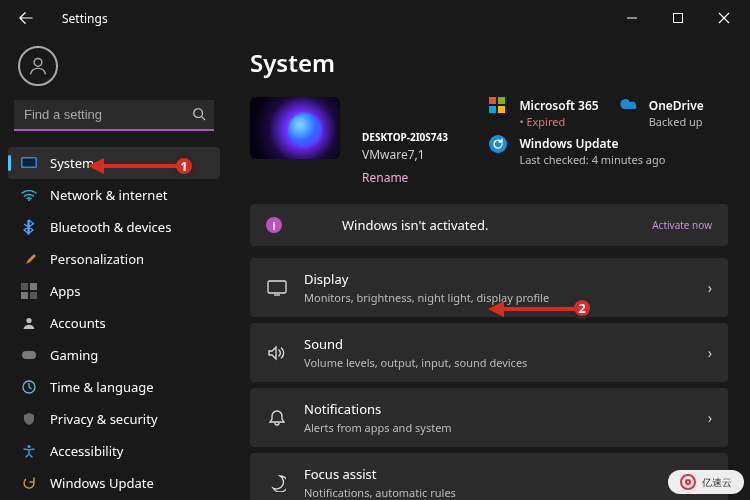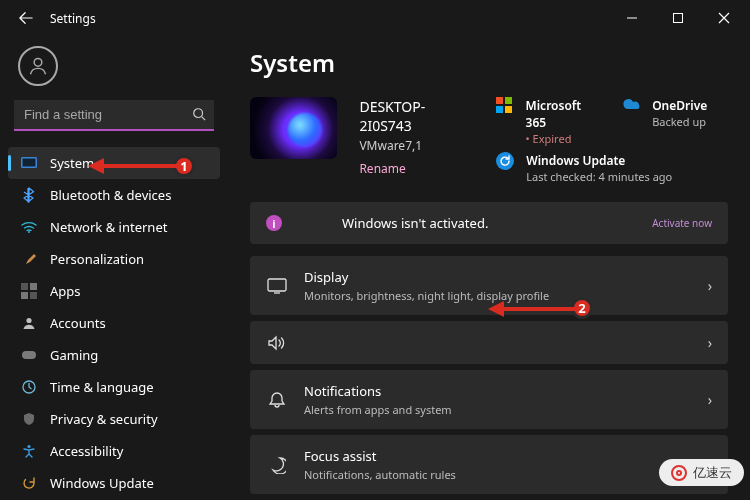--- a/index.html
+++ b/index.html
@@ -4,21 +4,21 @@
 <style>
   * { box-sizing: border-box; margin: 0; padding: 0; }
   html, body { width: 750px; height: 500px; overflow: hidden; }
   body {
     background: #191919; color: #fff;
     font-family: "Segoe UI", system-ui, sans-serif;
     font-size: 13px; position: relative;
   }
   .titlebar { display:flex; align-items:center; height:36px; padding:0 6px 0 12px; }
   .back-btn { width:28px; height:28px; display:flex; align-items:center; justify-content:center; color:#fff; cursor:pointer; }
-  .title { font-size:12px; margin-left:10px; }
+  .title { font-size:12px; margin-left:22px; }
   .win-ctrls { margin-left:auto; display:flex; gap:6px; }
   .win-btn { width:40px; height:28px; display:flex; align-items:center; justify-content:center; color:#fff; cursor:pointer; }
 
   .layout { display:flex; height:calc(500px - 36px); }
   .sidebar { width:228px; padding:6px 8px 0 8px; display:flex; flex-direction:column; }
   .avatar-wrap { padding:4px 10px 14px; }
   .avatar { width:40px; height:40px; border:2px solid #a9a9a9; border-radius:50%; display:flex; align-items:center; justify-content:center; }
 
   .search { margin:0 6px 12px; position:relative; }
   .search input {
@@ -44,21 +44,21 @@
   .page-title { font-size:24px; font-weight:600; margin-bottom:18px; }
 
   .info-row { display:flex; align-items:flex-start; gap:22px; margin-bottom:18px; }
   .pc-thumb {
     width:90px; height:62px; border-radius:6px;
     background: radial-gradient(circle at 58% 52%, #2f5eff 0%, #6d2cff 28%, #1b0a3b 55%, #040210 80%);
     position:relative; overflow:hidden;
   }
   .pc-thumb::after{ content:""; position:absolute; width:34px; height:34px; left:38px; top:16px; border-radius:50%;
     background: radial-gradient(circle at 35% 35%, #7fe3ff 0%, #2b6bff 50%, #7e1fff 100%); filter:blur(1px); }
-  .pc-meta h3 { font-size:14px; font-weight:400; }
+  .pc-meta h3 { font-size:10px; font-weight:700;margin-top:33px; }
   .pc-meta .sub { font-size:12px; color:#cfcfcf; margin-top:2px; }
   .pc-meta .rename { font-size:12px; color:#f9a8d4; margin-top:6px; cursor:pointer; display:inline-block; }
 
   .cards { margin-left:auto; display:grid; grid-template-columns:1fr 1fr ; gap:6px 20px; }
   .card { display:flex; gap:10px; align-items:flex-start; }
   .card .ci { width:20px; height:20px; }
   .card .ct { font-size:12px; font-weight:600; }
   .card .cs { font-size:11px; color:#bcbcbc; }
   .card.full { grid-column:1 / -1; }
 
@@ -83,22 +83,22 @@
   .tile .chev { margin-left:auto; color:#cfcfcf; font-size:14px; }
 
   .badge {
     position:absolute; width:22px; height:22px; background:#d92b1f; border:3px solid #2a2a2a;
     border-radius:50%; color:#fff; font-weight:700; font-size:13px;
     display:flex; align-items:center; justify-content:center;
   }
   .arrow { position:absolute; }
   .arrow svg { display:block; }
 
-  .watermark { position:absolute; right:6px; bottom:14px; background:rgba(255,255,255,0.92); color:#333;
-    border-radius:14px; padding:4px 12px; font-size:13px; display:flex; align-items:center; gap:6px; }
+  .watermark { position:absolute; right:6px; bottom:6px; background:rgba(255,255,255,0.92); color:#333;
+    border-radius:14px; padding:4px 12px; font-size:10px; display:flex; align-items:center; gap:6px; }
   .watermark .w-circ { width:16px;height:16px;border:2px solid #d33;border-radius:50%;position:relative; }
   .watermark .w-circ::after{content:"";position:absolute;inset:3px;border:2px solid #d33;border-radius:50%;}
 
   
   .sq4 { display:grid; grid-template-columns:1fr 1fr; gap:2px; width:16px; height:16px; }
   .sq4 span{ width:100%; height:100%; }
 </style>
 </head>
 <body>
 
@@ -152,35 +152,35 @@
       <li class="active">
         <span class="ico">
             <svg width="16" height="12" viewBox="0 0 16 12">
               <rect width="16" height="11" rx="1.5" fill="#3b84d6"></rect>
               <rect x="1.5" y="1.5" width="13" height="8" fill="#123"></rect>
             </svg>
           </span>
         <span>System</span>
       </li>
       <li>
+        <span class="ico">
+          <svg width="16" height="12" viewBox="0 0 16 12">
+              <path d="M1 4a12 12 0 0114 0M3.5 7a8 8 0 019 0M6 9.5a4 4 0 014 0" stroke="#2fb9d4" stroke-width="1.4" fill="none" stroke-linecap="round"></path>
+              <circle cx="8" cy="11" r="1" fill="#2fb9d4"></circle>
+            </svg>
+        </span>
+        <span>Network &amp; internet</span>
+      </li>
+      <li>
         <span class="ico" style="color:#4aa3ff">
           <svg width="12" height="16" viewBox="0 0 12 16">
               <path d="M5 1v14l5-4-9-6m9-0L1 11l5 4V1l5 4" stroke="#4aa3ff" stroke-width="1.3" fill="none" stroke-linejoin="round"></path>
             </svg>
         </span>
         <span>Bluetooth &amp; devices</span>
-      </li>
-      <li>
-        <span class="ico">
-          <svg width="16" height="12" viewBox="0 0 16 12">
-              <path d="M1 4a12 12 0 0114 0M3.5 7a8 8 0 019 0M6 9.5a4 4 0 014 0" stroke="#2fb9d4" stroke-width="1.4" fill="none" stroke-linecap="round"></path>
-              <circle cx="8" cy="11" r="1" fill="#2fb9d4"></circle>
-            </svg>
-        </span>
-        <span>Network &amp; internet</span>
       </li>
       <li>
         <span class="ico">
           <svg width="14" height="14" viewBox="0 0 14 14">
               <path d="M12 2 6 8l-2 4 4-2 6-6z" fill="#c98b4a"></path>
             </svg>
         </span>
         <span>Personalization</span>
       </li>
       <li>
@@ -314,20 +314,24 @@
         </div>
       <span class="chev">›</span>
     </div>
 
     <div class="tile">
       <span class="ti">
           <svg width="20" height="16" viewBox="0 0 20 16">
             <path d="M2 6h3l4-4v12l-4-4H2zM12 5a4 4 0 010 6M14.5 3a7 7 0 010 10" stroke="#e0e0e0" stroke-width="1.3" fill="none" stroke-linecap="round"></path>
           </svg>
         </span>
+      <div>
+          <div class="tt">Sound</div>
+          <div class="td">Volume levels, output, input, sound devices</div>
+        </div>
       <span class="chev">›</span>
     </div>
 
     <div class="tile">
       <span class="ti">
           <svg width="18" height="18" viewBox="0 0 18 18">
             <path d="M9 2a5 5 0 00-5 5v3l-2 3h14l-2-3V7a5 5 0 00-5-5zM7 14a2 2 0 004 0" stroke="#e0e0e0" stroke-width="1.3" fill="none"></path>
           </svg>
         </span>
       <div>

